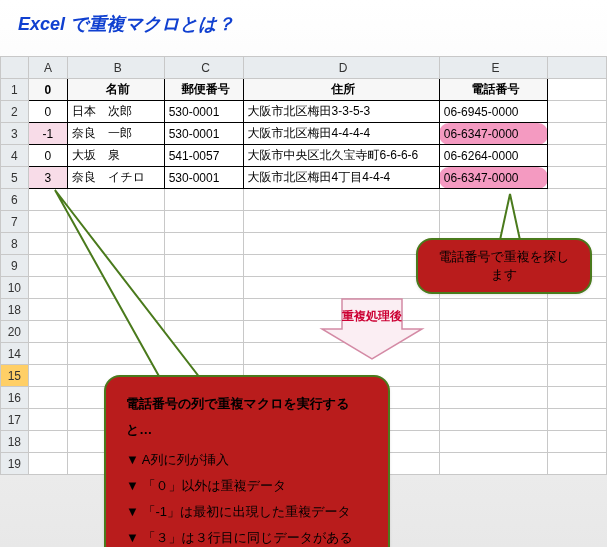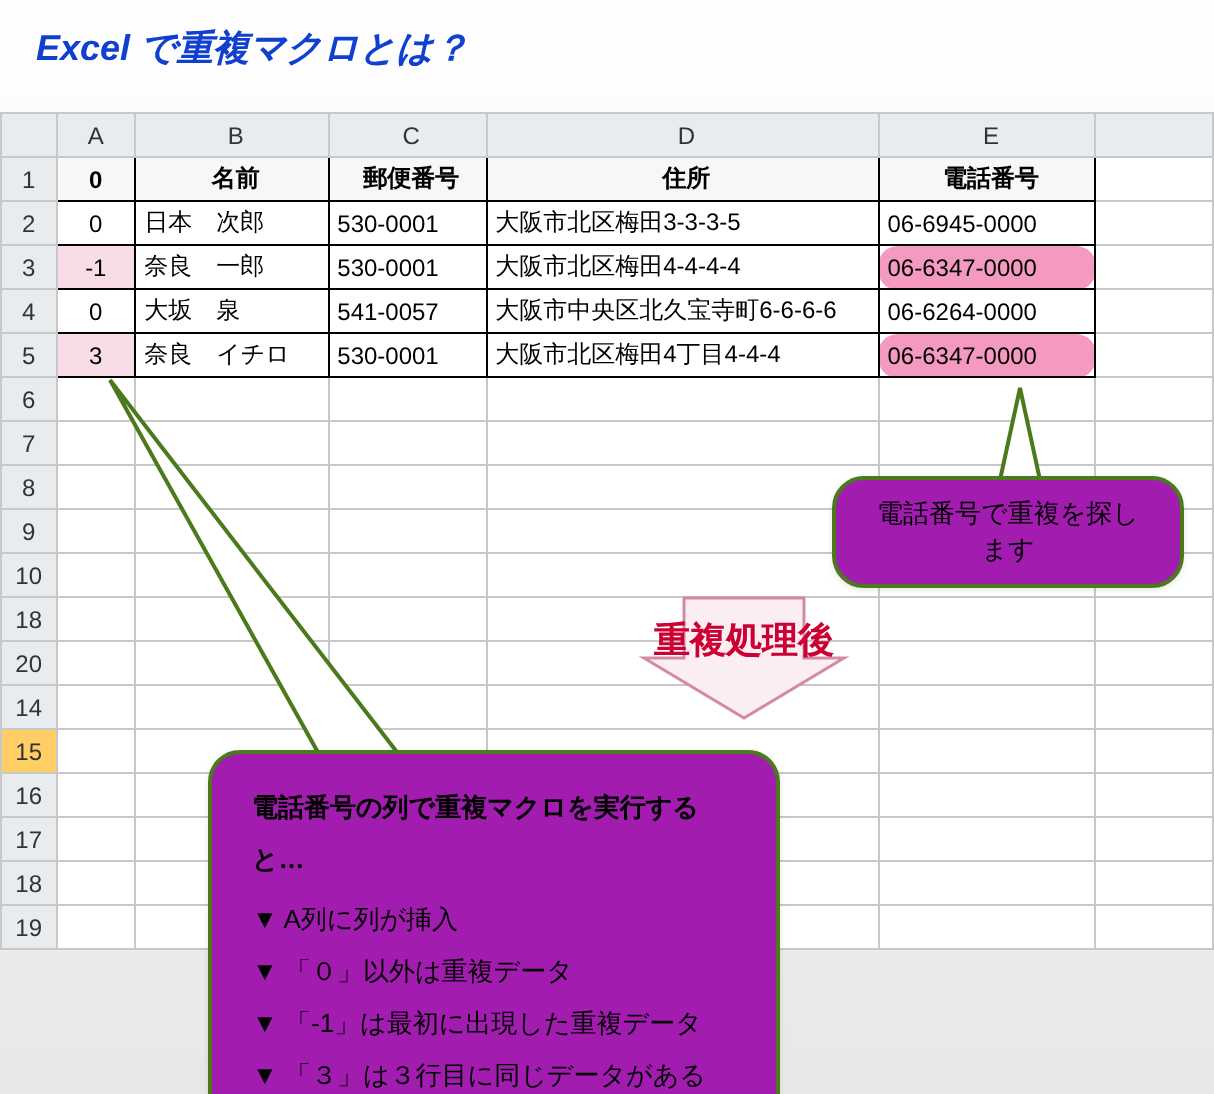--- a/index.html
+++ b/index.html
@@ -65,21 +65,21 @@
   .cF { width: 60px; }
   .hdrcell { background: #f7f7f7 !important; font-weight: bold; text-align: center; }
   .data td.d { border: 1px solid #000; }
   .pink1 { background: #f8dce8 !important; }
   .pink2 { background: #f49ac1 !important; border-radius: 10px; }
   .empty td { border: 1px solid #d4d4d4; }
   .empty .row-hdr { border: 1px solid #c8c8c8; }
 
   .callout {
     position: absolute;
-    background: #a21caf;
+    background: #b91c1c;
     border: 2px solid #4a7a1c;
     border-radius: 16px;
     padding: 8px 16px;
     font-size: 13px;
     box-shadow: 0 1px 3px rgba(0,0,0,0.1);
   }
   .callout.c1 {
     top: 238px;
     left: 416px;
     width: 176px;
@@ -100,21 +100,21 @@
     pointer-events: none;
   }
   .arrow-down {
     position: absolute;
     top: 294px;
     left: 312px;
     width: 120px;
     text-align: center;
   }
   .arrow-down .label {
-    font-size: 18px;
+    font-size: 12px;
     font-weight: bold;
     color: #cc0033;
   }
   .arrow-down svg { display: block; margin: 0 auto; }
 </style>
 </head>
 <body>
 
 <div class="title">Excel で重複マクロとは？</div>
 
@@ -137,21 +137,21 @@
     <td class="d cC hdrcell">郵便番号</td>
     <td class="d cD hdrcell">住所</td>
     <td class="d cE hdrcell">電話番号</td>
     <td class="cF"></td>
   </tr>
   <tr class="data">
     <th class="row-hdr">2</th>
     <td class="d cA">0</td>
     <td class="d cB">日本　次郎</td>
     <td class="d cC">530-0001</td>
-    <td class="d cD">大阪市北区梅田3-3-3-5</td>
+    <td class="d cD">大阪市北区梅田3-3-5-3</td>
     <td class="d cE">06-6945-0000</td>
     <td class="cF"></td>
   </tr>
   <tr class="data">
     <th class="row-hdr">3</th>
     <td class="d cA pink1">-1</td>
     <td class="d cB">奈良　一郎</td>
     <td class="d cC">530-0001</td>
     <td class="d cD">大阪市北区梅田4-4-4-4</td>
     <td class="d cE pink2">06-6347-0000</td>

